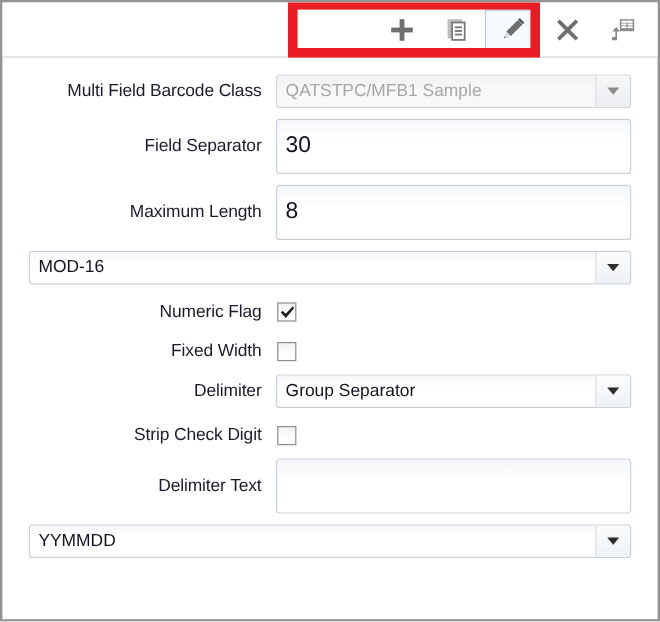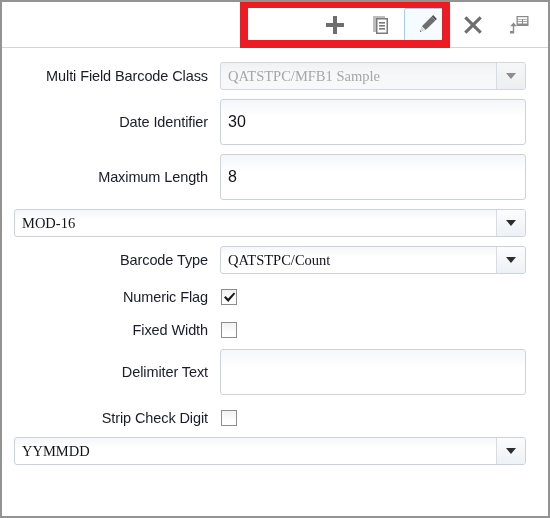--- a/index.html
+++ b/index.html
@@ -58,21 +58,21 @@
   .tool-btn.selected {
     border: 1px solid #a8cced;
     background: #f6fbff;
     border-radius: 2px;
   }
   .tool-btn svg { display: block; }
   .icon-gray { fill: #6e6e6e; }
 
   
   .form-area {
-    padding: 14px 22px 0 12px;
+    padding: 14px 22px 0 22px;
     box-sizing: border-box;
   }
   .row {
     display: flex;
     align-items: center;
     margin-bottom: 9px;
     min-height: 28px;
   }
   .row.tight { margin-bottom: 5px; }
   .field-label {
@@ -94,40 +94,39 @@
 
   
   .txt {
     flex: 1 1 auto;
     height: 46px;
     box-sizing: border-box;
     border: 1px solid #ccd2db;
     border-radius: 3px;
     background: linear-gradient(to bottom, #f4f6f9 0%, #ffffff 38%, #ffffff 100%);
     font-family: "Liberation Sans", sans-serif;
-    font-size: 16px;
+    font-size: 19px;
     color: #13131f;
     padding: 0 7px;
     line-height: 27px;
     outline: none;
     min-width: 0;
   }
 
   
   .combo {
     flex: 1 1 auto;
     display: flex;
     height: 28px;
     box-sizing: border-box;
     border: 1px solid #ccd2db;
     border-radius: 3px;
     background: linear-gradient(to bottom, #f4f6f9 0%, #ffffff 38%, #ffffff 100%);
     overflow: hidden;
     min-width: 0;
-    font-family: Liberation Serif, serif;
   }
   .combo-value {
     flex: 1 1 auto;
     font-size: 14.5px;
     color: #13131f;
     padding: 0 7px;
     line-height: 27px;
     white-space: nowrap;
     overflow: hidden;
     text-overflow: ellipsis;
@@ -244,21 +243,21 @@
         <div class="combo disabled">
           <div class="combo-value">QATSTPC/MFB1 Sample</div>
           <div class="combo-arrow">
               <span class="caret"></span>
             </div>
         </div>
       </div>
     </div>
 
     <div class="row">
-      <div class="field-label">Date Identifier</div>
+      <div class="field-label">Field Separator</div>
       <div class="control">
         <input class="txt" type="text" value="30" style="">
       </div>
     </div>
 
 
     <div class="row">
       <div class="field-label">Maximum Length</div>
       <div class="control">
         <input class="txt" type="text" value="8" style="">
@@ -269,31 +268,20 @@
       <div class="control">
         <div class="combo">
           <div class="combo-value">MOD-16</div>
           <div class="combo-arrow">
               <span class="caret"></span>
             </div>
         </div>
       </div>
     </div>
 
-    <div class="row">
-      <div class="field-label">Barcode Type</div>
-      <div class="control">
-        <div class="combo">
-          <div class="combo-value">QATSTPC/Count</div>
-          <div class="combo-arrow">
-              <span class="caret"></span>
-            </div>
-        </div>
-      </div>
-    </div>
 
     <div class="row tight">
       <div class="field-label">Numeric Flag</div>
       <div class="control">
         <div class="chk">
           <span>
             <svg width="13" height="11" viewBox="0 0 13 11" aria-hidden="true">
               <path fill="#1b1b1b" d="M1 5.4l1.5-1.5 2.6 2.6L10.9 0.4l1.3 1.3-7 8.2z"></path>
             </svg>
           </span>
@@ -301,32 +289,43 @@
       </div>
     </div>
 
     <div class="row tight">
       <div class="field-label">Fixed Width</div>
       <div class="control">
         <div class="chk"></div>
       </div>
     </div>
 
-
-    <div class="row">
-      <div class="field-label">Delimiter Text</div>
-      <div class="control">
-        <input class="txt" type="text" value="" style="">
+    <div class="row">
+      <div class="field-label">Delimiter</div>
+      <div class="control">
+        <div class="combo">
+          <div class="combo-value">Group Separator</div>
+          <div class="combo-arrow">
+              <span class="caret"></span>
+            </div>
+        </div>
       </div>
     </div>
 
     <div class="row tight">
       <div class="field-label">Strip Check Digit</div>
       <div class="control">
         <div class="chk"></div>
+      </div>
+    </div>
+
+    <div class="row">
+      <div class="field-label">Delimiter Text</div>
+      <div class="control">
+        <input class="txt" type="text" value="" style="">
       </div>
     </div>
 
     <div class="row">
       <div class="control">
         <div class="combo">
           <div class="combo-value">YYMMDD</div>
           <div class="combo-arrow">
               <span class="caret"></span>
             </div>

